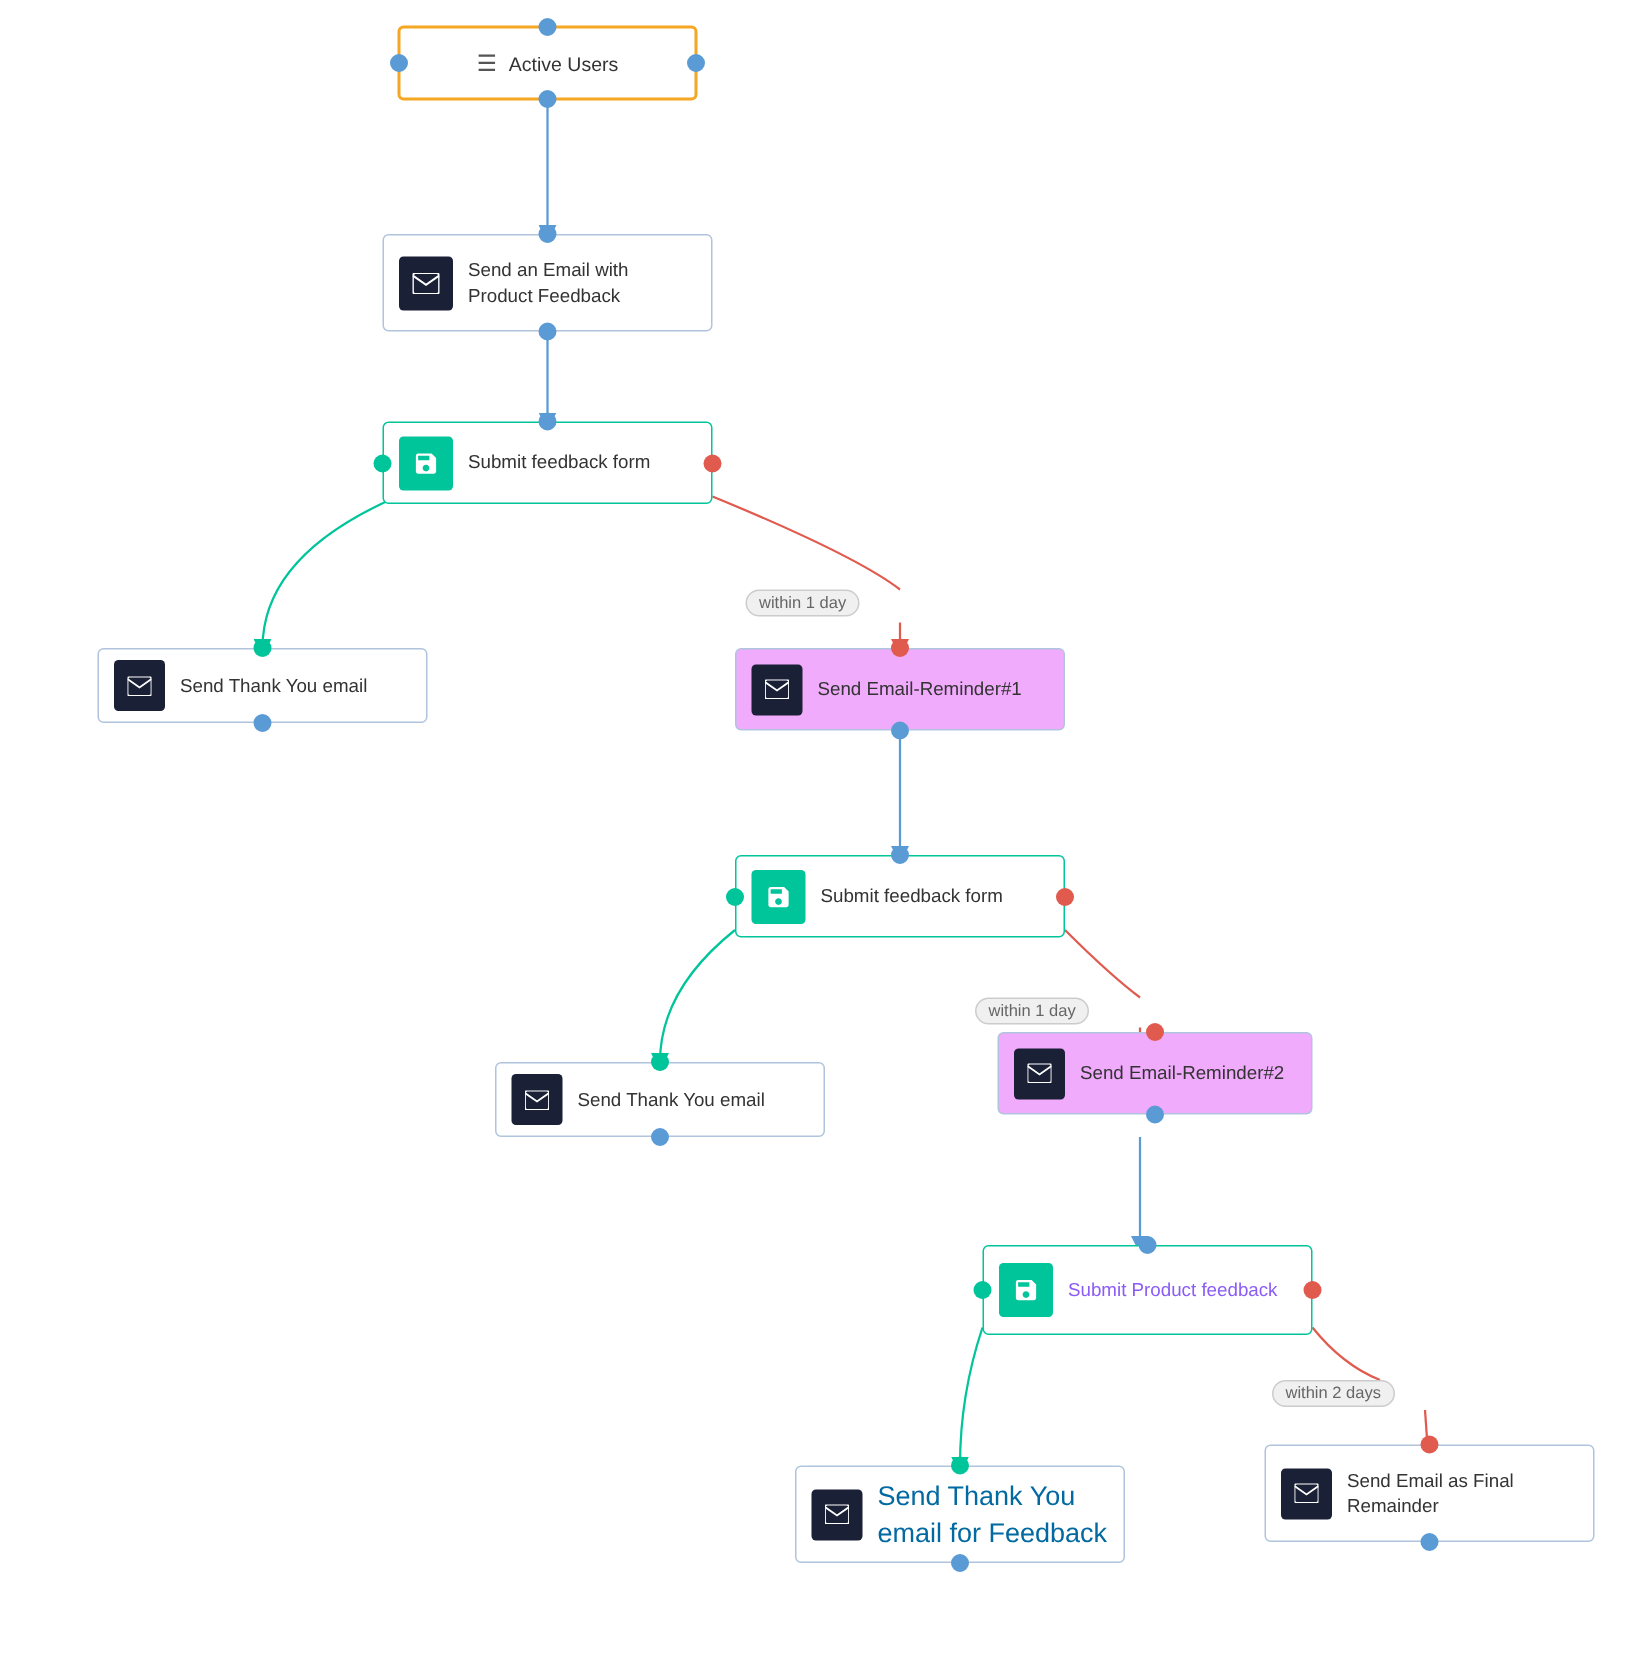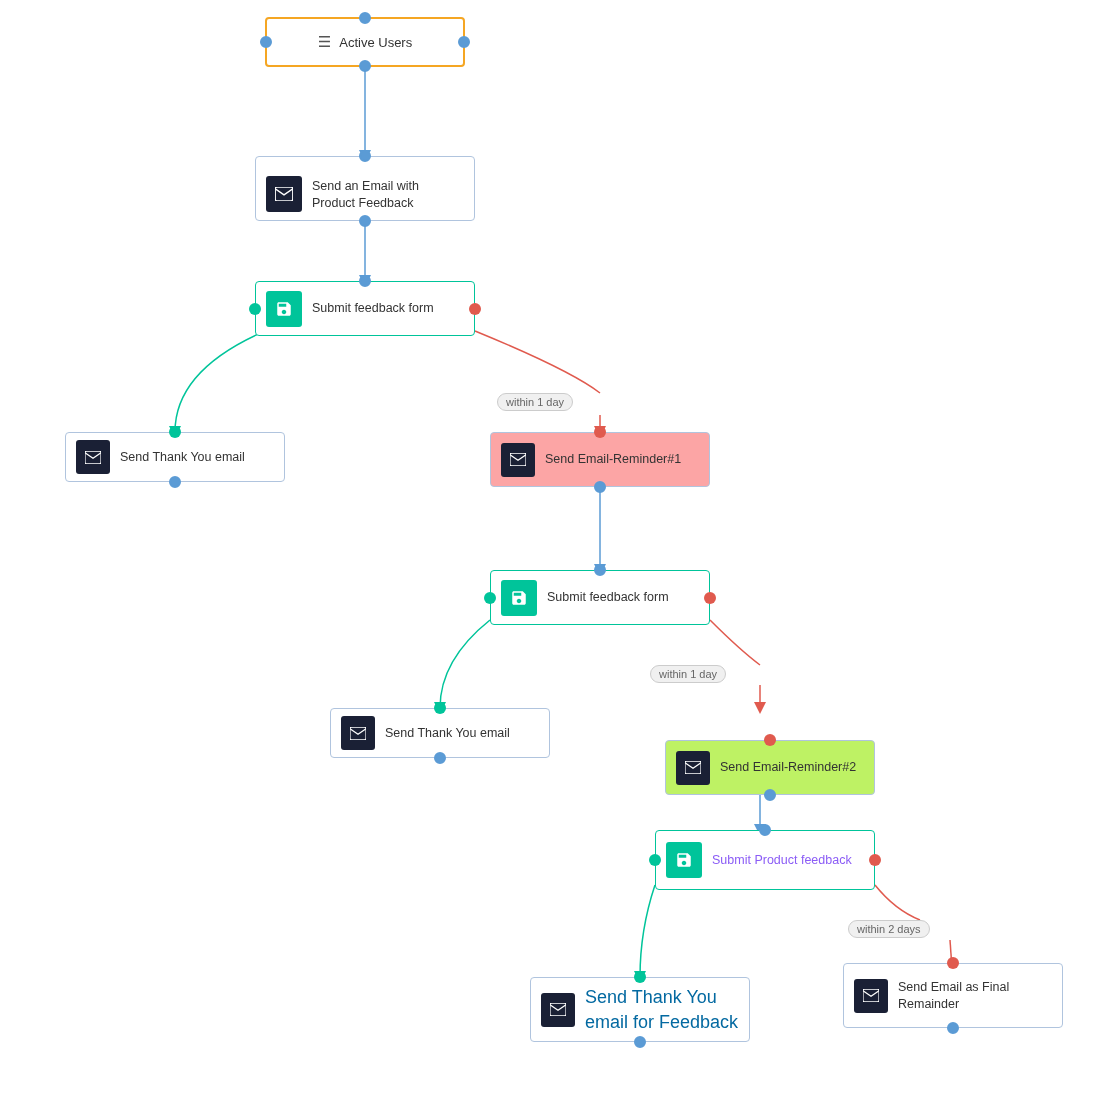--- a/index.html
+++ b/index.html
@@ -106,21 +106,21 @@
 
     <div class="dot dot-blue" style="width:12px;height:12px;top:-7px;left:50%;transform:translateX(-50%);position:absolute;"></div>
 
     <div class="dot dot-blue" style="width:12px;height:12px;bottom:-7px;left:50%;transform:translateX(-50%);position:absolute;"></div>
 
     <div class="dot dot-blue" style="width:12px;height:12px;left:-7px;top:50%;transform:translateY(-50%);position:absolute;"></div>
 
     <div class="dot dot-blue" style="width:12px;height:12px;right:-7px;top:50%;transform:translateY(-50%);position:absolute;"></div>
   </div>
 
-  <div style="position:absolute; left:255px; top:156px; width:220px; height:65px; border:1.5px solid #b0c4de; border-radius:4px; background:#fff; display:flex; align-items:flex-end; padding:8px 10px;">
+  <div style="position:absolute; left:255px; top:156px; width:220px; height:65px; border:1.5px solid #b0c4de; border-radius:4px; background:#fff; display:flex; align-items:center; padding:8px 10px;">
     <div style="width:36px;height:36px;background:#1a2035;border-radius:3px;display:flex;align-items:center;justify-content:center;margin-right:10px;flex-shrink:0;">
       <svg xmlns="http://www.w3.org/2000/svg" width="18" height="14" viewBox="0 0 20 16" fill="white">
           <rect x="0" y="0" width="20" height="16" rx="2" fill="none" stroke="white" stroke-width="1.5"></rect>
           <path d="M 0 2 L 10 9 L 20 2" stroke="white" stroke-width="1.5" fill="none"></path>
         </svg>
     </div>
     <span style="font-size:12.5px;color:#333;line-height:1.35;">Send an Email with Product Feedback</span>
     <div class="dot dot-blue" style="width:12px;height:12px;top:-7px;left:50%;transform:translateX(-50%);position:absolute;"></div>
     <div class="dot dot-blue" style="width:12px;height:12px;bottom:-7px;left:50%;transform:translateX(-50%);position:absolute;"></div>
   </div>
@@ -146,21 +146,21 @@
     </div>
     <span style="font-size:12.5px;color:#333;">Send Thank You email</span>
     <div class="dot dot-green" style="width:12px;height:12px;top:-7px;left:50%;transform:translateX(-50%);position:absolute;"></div>
     <div class="dot dot-blue" style="width:12px;height:12px;bottom:-7px;left:50%;transform:translateX(-50%);position:absolute;"></div>
   </div>
 
   <div class="timing-badge" style="left:497px; top:393px;">
     <span>within 1 day</span>
   </div>
 
-  <div style="position:absolute; left:490px; top:432px; width:220px; height:55px; border:1.5px solid #b0c4de; border-radius:4px; background:#fca5a5; display:flex; align-items:center; padding:8px 10px;">
+  <div style="position:absolute; left:490px; top:432px; width:220px; height:55px; border:1.5px solid #b0c4de; border-radius:4px; background:#f0abfc; display:flex; align-items:center; padding:8px 10px;">
     <div style="width:34px;height:34px;background:#1a2035;border-radius:3px;display:flex;align-items:center;justify-content:center;margin-right:10px;flex-shrink:0;">
       <svg xmlns="http://www.w3.org/2000/svg" width="16" height="13" viewBox="0 0 20 16" fill="white">
           <rect x="0" y="0" width="20" height="16" rx="2" fill="none" stroke="white" stroke-width="1.5"></rect>
           <path d="M 0 2 L 10 9 L 20 2" stroke="white" stroke-width="1.5" fill="none"></path>
         </svg>
     </div>
     <span style="font-size:12.5px;color:#333;line-height:1.35;">Send Email-Reminder#1</span>
     <div class="dot dot-red" style="width:12px;height:12px;top:-7px;left:50%;transform:translateX(-50%);position:absolute;"></div>
     <div class="dot dot-blue" style="width:12px;height:12px;bottom:-7px;left:50%;transform:translateX(-50%);position:absolute;"></div>
   </div>
@@ -186,21 +186,21 @@
     </div>
     <span style="font-size:12.5px;color:#333;">Send Thank You email</span>
     <div class="dot dot-green" style="width:12px;height:12px;top:-7px;left:50%;transform:translateX(-50%);position:absolute;"></div>
     <div class="dot dot-blue" style="width:12px;height:12px;bottom:-7px;left:50%;transform:translateX(-50%);position:absolute;"></div>
   </div>
 
   <div class="timing-badge" style="left:650px; top:665px;">
     <span>within 1 day</span>
   </div>
 
-  <div style="position:absolute; left:665px; top:740px; width:210px; height:55px; border:1.5px solid #b0c4de; border-radius:4px; background:#bef264; display:flex; align-items:center; padding:8px 10px;">
+  <div style="position:absolute; left:665px; top:688px; width:210px; height:55px; border:1.5px solid #b0c4de; border-radius:4px; background:#f0abfc; display:flex; align-items:center; padding:8px 10px;">
     <div style="width:34px;height:34px;background:#1a2035;border-radius:3px;display:flex;align-items:center;justify-content:center;margin-right:10px;flex-shrink:0;">
       <svg xmlns="http://www.w3.org/2000/svg" width="16" height="13" viewBox="0 0 20 16" fill="white">
           <rect x="0" y="0" width="20" height="16" rx="2" fill="none" stroke="white" stroke-width="1.5"></rect>
           <path d="M 0 2 L 10 9 L 20 2" stroke="white" stroke-width="1.5" fill="none"></path>
         </svg>
     </div>
     <span style="font-size:12.5px;color:#333;line-height:1.35;">Send Email-Reminder#2</span>
     <div class="dot dot-red" style="width:12px;height:12px;top:-7px;left:50%;transform:translateX(-50%);position:absolute;"></div>
     <div class="dot dot-blue" style="width:12px;height:12px;bottom:-7px;left:50%;transform:translateX(-50%);position:absolute;"></div>
   </div>

